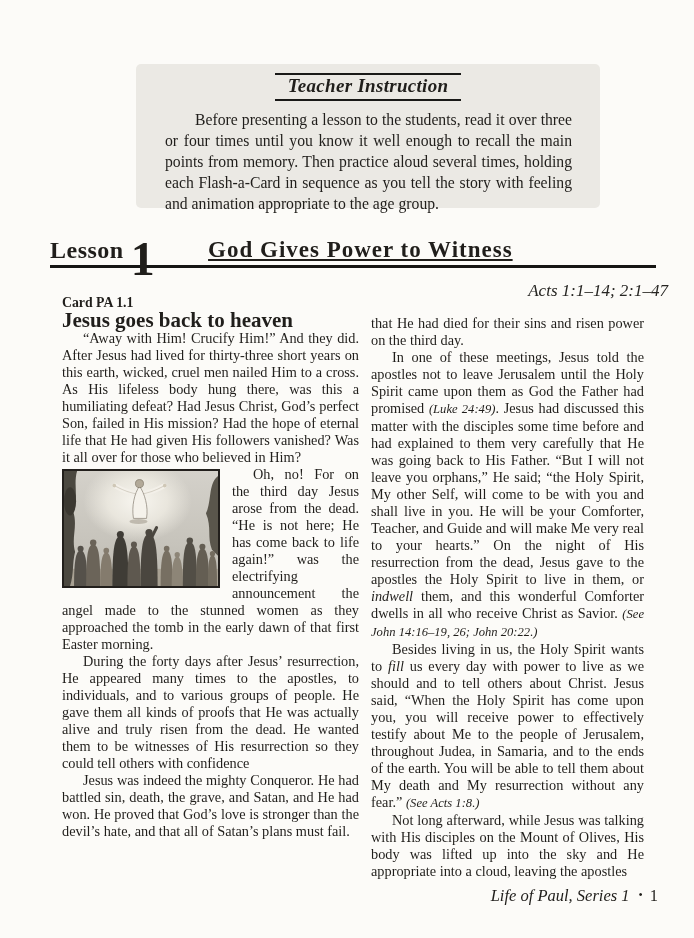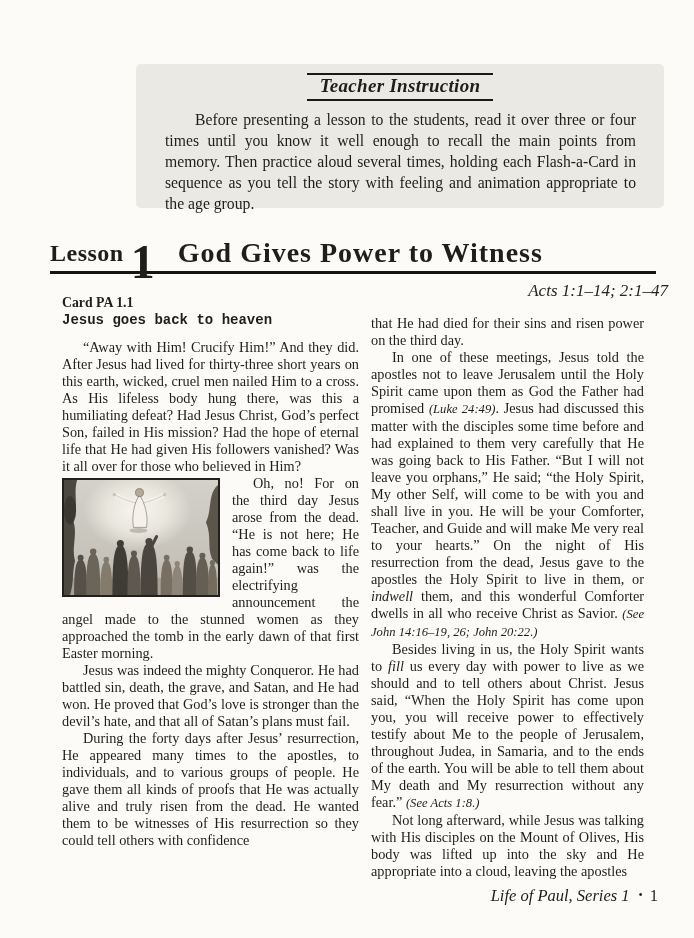--- a/index.html
+++ b/index.html
@@ -4,21 +4,21 @@
 <style>
   html,body { margin:0; padding:0; background:#ffffff; }
   .page {
     position:relative; width:694px; height:938px; overflow:hidden;
     background:#fcfbf8; color:#201e1b;
     font-family:"Liberation Serif","DejaVu Serif",serif;
   }
 
   
   .instruction-box {
-    position:absolute; left:136px; top:64px; width:528px; height:144px;
+    position:absolute; left:136px; top:64px; width:464px; height:144px;
     background:#ebe9e4; border-radius:5px; box-sizing:border-box; padding-top:9px;
   }
   .instruction-title-wrap { text-align:center; }
   .instruction-title {
     display:inline-block; font-weight:bold; font-style:italic; font-size:19px;
     border-top:2px solid #191917; border-bottom:2px solid #191917;
     padding:0 13px 2px 13px; letter-spacing:0.3px;
   }
   .instruction-body {
     margin:8px 28px 0 29px; font-size:15.7px; line-height:21px;
@@ -30,36 +30,36 @@
     position:absolute; left:50px; top:237px; width:606px;
     border-bottom:3.5px solid #161513;
     display:flex; align-items:center;
   }
   .lesson-word { font-weight:bold; font-size:24px; letter-spacing:0.5px; padding-bottom:1px; }
   .lesson-number {
     font-weight:bold; font-size:48px; line-height:28px;
     position:relative; bottom:-8px; margin-left:7px;
   }
   .lesson-title {
-    flex:1; text-align:center; font-weight:bold; font-size:28px;
-    letter-spacing:1px; padding:0 90px 2px 0;
+    flex:1; text-align:center; font-weight:bold; font-size:23px;
+    letter-spacing:1px; padding:0 90px 2px 0;text-decoration:underline;
   }
   .scripture-ref {
     position:absolute; top:281px; right:26px;
     font-style:italic; font-size:17px; color:#262522;
   }
 
   
   .columns { position:absolute; left:62px; top:294px; width:594px; display:flex; gap:12px; }
   .col-left  { width:297px; }
   .col-right { width:273px; padding-top:21px; box-sizing:content-box; }
   .col p { margin:0; font-size:14.3px; line-height:17px; text-align:justify; }
   .col p.indent { text-indent:21px; }
   .card-id    { font-weight:bold; font-size:13.8px; line-height:17px; }
-  .card-title { font-weight:bold; font-size:14px; line-height:19px; margin-bottom:9px;font-family:Liberation Mono, monospace; }
+  .card-title { font-weight:bold; font-size:21px; line-height:19px; margin-bottom:0; }
 
   .wrap-area::after { content:""; display:block; clear:both; }
   .figure {
     float:left; width:158px; height:119px; box-sizing:border-box;
     border:2.5px solid #221f1c; margin:3px 12px 2px 0; background:#ccc9c2;
   }
   .figure svg { display:block; width:100%; height:100%; }
 
   .ref { font-style:italic; font-size:12.6px; }
   .italic { font-style:italic; }
@@ -154,22 +154,22 @@
               <path d="M131,114 C131,84 133,78 137.5,76 C142,78 144,84 144,114 Z" fill="#645e53"></path>
                 <circle cx="137.5" cy="75" r="3" fill="#645e53"></circle>
               <path d="M143,114 C143,90 144,85 147.5,83 C151,85 152,90 152,114 Z" fill="#736c5f"></path>
                 <circle cx="147.5" cy="82" r="2.6" fill="#736c5f"></circle>
             </g>
           </svg>
         </div>
         <p class="indent">Oh, no!  For on the third day Jesus arose from the dead.  “He is not here; He has come back to life again!” was the electrifying announcement the angel made to the stunned women as they approached the tomb in the early dawn of that first Easter morning.</p>
       </div>
 
+      <p class="indent">During the forty days after Jesus’ resurrection, He appeared many times to the apostles, to individuals, and to various groups of people.  He gave them all kinds of proofs that He was actually alive and truly risen from the dead.  He wanted them to be witnesses of His resurrection so they could tell others with confidence</p>
       <p class="indent">Jesus was indeed the mighty Conqueror.  He had battled sin, death, the grave, and Satan, and He had won.  He proved that God’s love is stronger than the devil’s hate, and that all of Satan’s plans must fail.</p>
-      <p class="indent">During the forty days after Jesus’ resurrection, He appeared many times to the apostles, to individuals, and to various groups of people.  He gave them all kinds of proofs that He was actually alive and truly risen from the dead.  He wanted them to be witnesses of His resurrection so they could tell others with confidence</p>
     </div>
 
     <div class="col col-right">
       <p>that He had died for their sins and risen power on the third day.</p>
       <p class="indent"><span>In one of these meetings, Jesus told the apostles not to leave Jerusalem until the Holy Spirit came upon them as God the Father had promised </span><span class="ref">(Luke 24:49)</span><span>.  Jesus had discussed this matter with the disciples some time before and had explained to them very carefully that He was going back to His Father.  “But I will not leave you orphans,” He said; “the Holy Spirit, My other Self, will come to be with you and shall live in you.  He will be your Comforter, Teacher, and Guide and will make Me very real to your hearts.”  On the night of His resurrection from the dead, Jesus gave to the apostles the Holy Spirit to live in them, or </span><span class="italic">indwell</span><span> them, and this wonderful Comforter dwells in all who receive Christ as Savior.  </span><span class="ref">(See John 14:16–19, 26; John 20:22.)</span></p>
       <p class="indent"><span>Besides living in us, the Holy Spirit wants to </span><span class="italic">fill</span><span> us every day with power to live as we should and to tell others about Christ.  Jesus said, “When the Holy Spirit has come upon you, you will receive power to effectively testify about Me to the people of Jerusalem, throughout Judea, in Samaria, and to the ends of the earth.  You will be able to tell them about My death and My resurrection without any fear.” </span><span class="ref">(See Acts 1:8.)</span></p>
       <p class="indent">Not long afterward, while Jesus was talking with His disciples on the Mount of Olives, His body was lifted up into the sky and He appropriate into a cloud, leaving the apostles</p>
     </div>
 
   </div>

